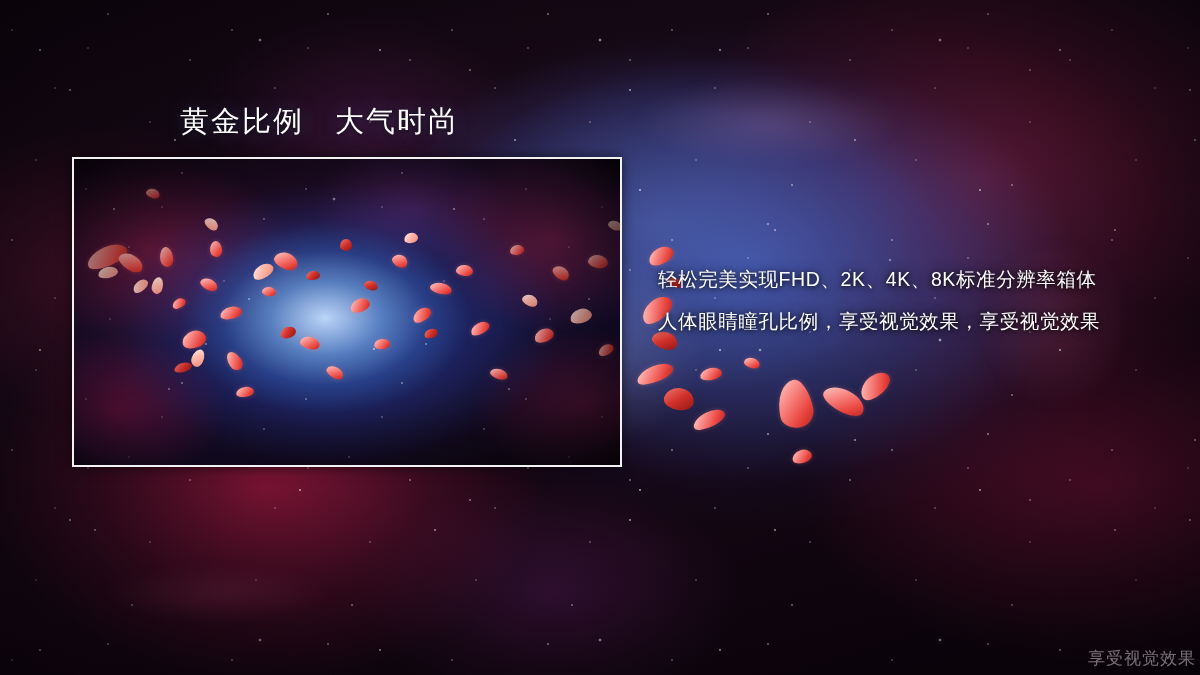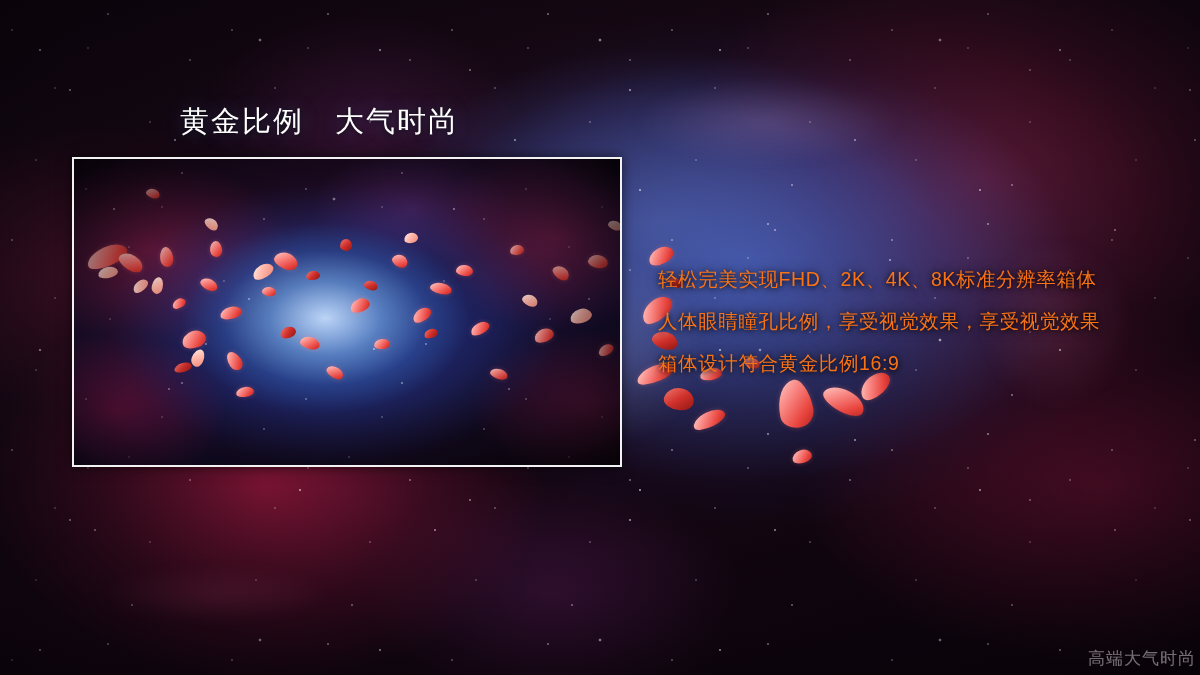--- a/index.html
+++ b/index.html
@@ -130,21 +130,21 @@
   .inner-vig{
     position:absolute; inset:0;
     background:radial-gradient(ellipse 70% 74% at 48% 52%, rgba(0,0,0,0) 42%, rgba(5,2,8,.6) 86%, rgba(3,1,5,.9) 100%);
   }
 
   
   .body-text{ position:absolute; left:658px; top:258px; }
   .body-line{
     font-size:19.5px;
     line-height:42px;
-    color:#f97316;
+    color:#ffffff;
     letter-spacing:.6px;
     white-space:pre;
     text-shadow:0 1px 5px rgba(0,0,0,.85), 0 0 12px rgba(0,0,0,.6);
     font-family:"Liberation Sans","DejaVu Sans",sans-serif;
   }
 
   
   .watermark{
     position:absolute;
     right:4px; bottom:5px;
@@ -234,18 +234,17 @@
   <span class="petal pk" style="left:744px; top:358px; width:16px; height:10px; transform:rotate(16deg);"></span>
   <span class="petal pk" style="left:778px; top:380px; width:34px; height:48px; transform:rotate(-12deg); border-radius:60% 40% 48% 52% / 70% 66% 34% 30%;"></span>
   <span class="petal pk" style="left:822px; top:390px; width:44px; height:22px; transform:rotate(28deg);"></span>
   <span class="petal pk" style="left:858px; top:376px; width:34px; height:20px; transform:rotate(-42deg);"></span>
   <span class="petal pk" style="left:792px; top:450px; width:20px; height:13px; transform:rotate(-18deg);"></span>
   <span class="petal dk" style="left:668px; top:278px; width:14px; height:9px;  transform:rotate(24deg);"></span>
 
   <div class="body-text">
     <div class="body-line">轻松完美实现FHD、2K、4K、8K标准分辨率箱体</div>
     <div class="body-line">人体眼睛瞳孔比例，享受视觉效果，享受视觉效果</div>
-    <div class="body-line">箱体设计符合黄金比例16:9</div>
   </div>
 
-  <div class="watermark">高端大气时尚</div>
+  <div class="watermark">享受视觉效果</div>
 
 </div>
 
 </body></html>

